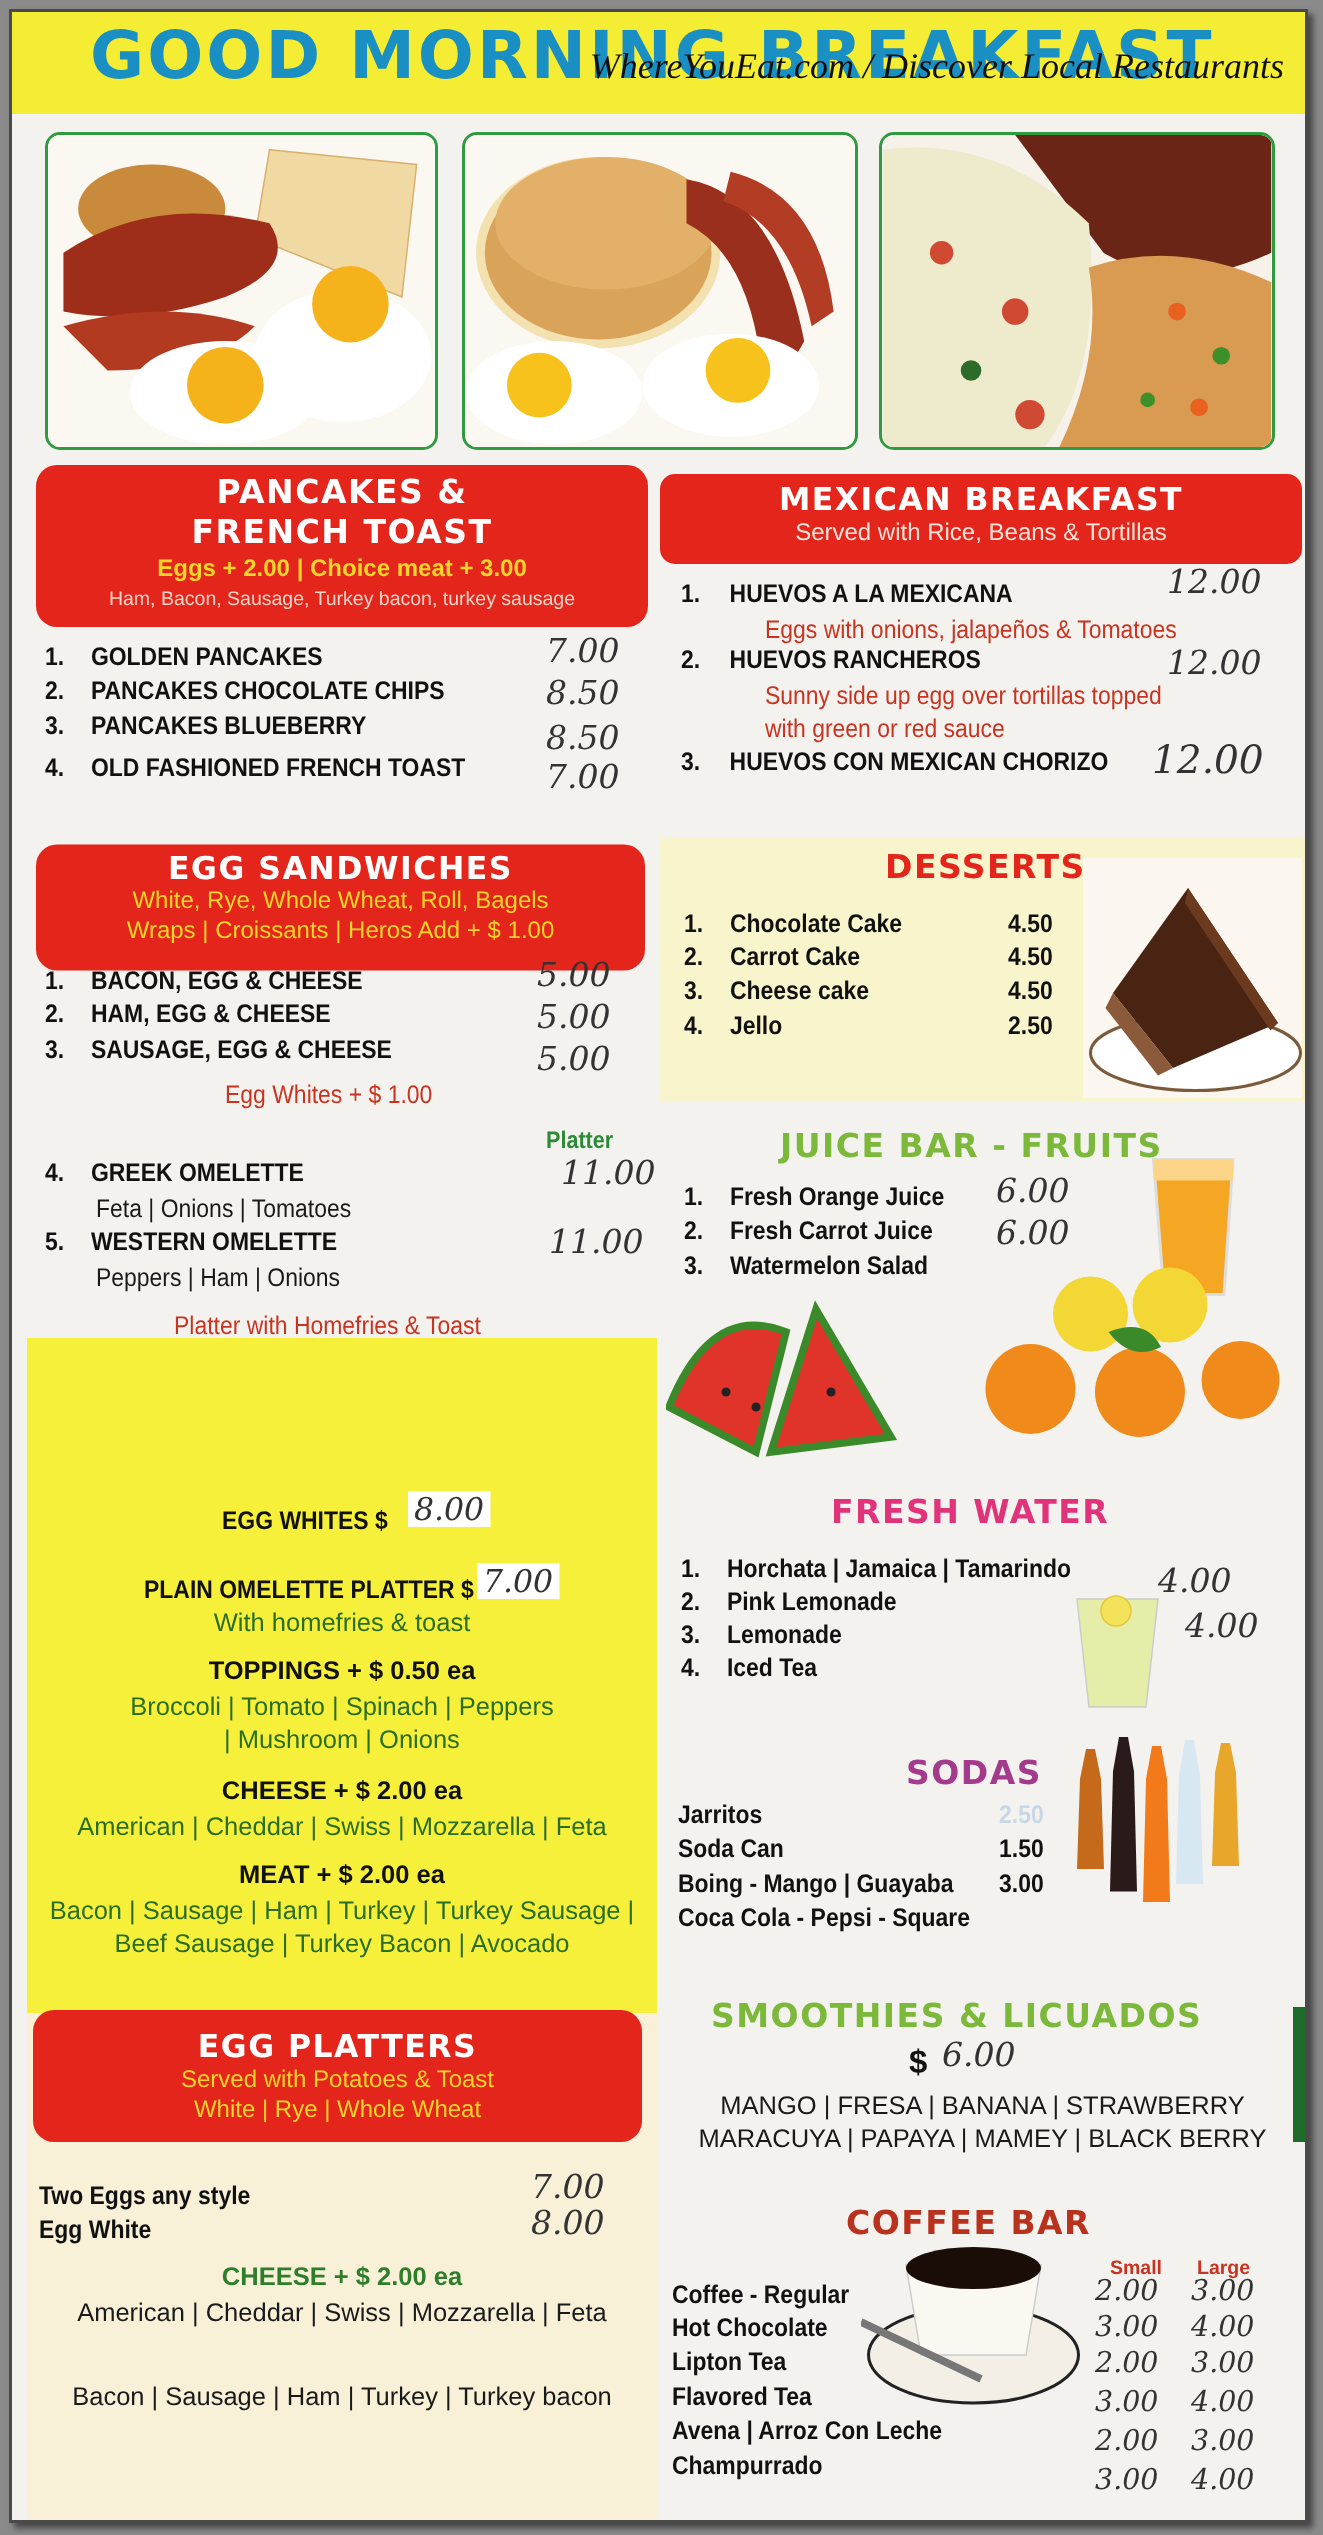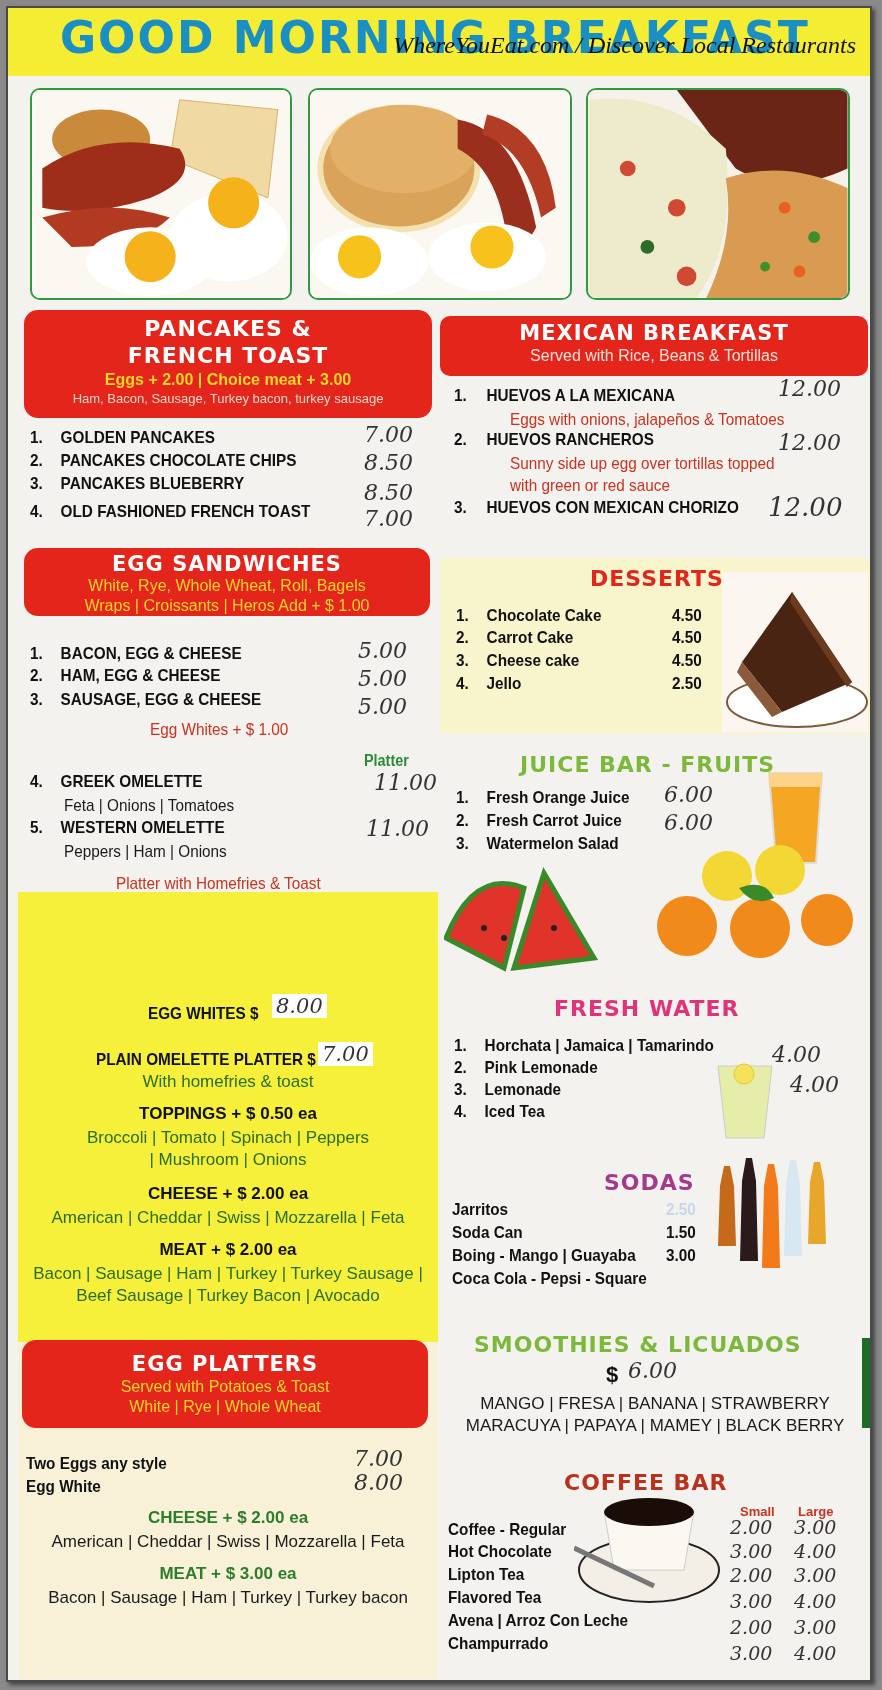--- a/index.html
+++ b/index.html
@@ -102,21 +102,21 @@
   <div class="item" style="left:446px;top:378px;"><span class="num" style="width:36px">1.</span><span>HUEVOS A LA MEXICANA</span></div>
   <div class="red-note" style="left:502px;top:402px;">Eggs with onions, jalapeños &amp; Tomatoes</div>
   <div class="item" style="left:446px;top:422px;"><span class="num" style="width:36px">2.</span><span>HUEVOS RANCHEROS</span></div>
   <div class="red-note" style="left:502px;top:446px;">Sunny side up egg over tortillas topped</div>
   <div class="red-note" style="left:502px;top:468px;">with green or red sauce</div>
   <div class="item" style="left:446px;top:490px;"><span class="num" style="width:36px">3.</span><span>HUEVOS CON MEXICAN CHORIZO</span></div>
   <div class="hand" style="left:770px;top:368px;">12.00</div>
   <div class="hand" style="left:770px;top:422px;">12.00</div>
   <div class="hand" style="left:760px;top:484px;font-size:26px;">12.00</div>
 
-  <div class="banner" style="left:16px;top:540px;width:406px;height:68px;">
+  <div class="banner" style="left:16px;top:555px;width:406px;height:84px;">
     <div class="banner-title" style="font-size:21px;margin-top:4px;">EGG SANDWICHES</div>
     <div class="banner-sub" style="font-size:16px;margin-top:1px;">White, Rye, Whole Wheat, Roll, Bagels</div>
     <div class="banner-sub" style="font-size:16px;margin-top:2px;">Wraps | Croissants | Heros Add + $ 1.00</div>
   </div>
   <div class="item" style="left:22px;top:636px;"><span class="num">1.</span><span>BACON, EGG &amp; CHEESE</span></div>
   <div class="item" style="left:22px;top:658px;"><span class="num">2.</span><span>HAM, EGG &amp; CHEESE</span></div>
   <div class="item" style="left:22px;top:682px;"><span class="num">3.</span><span>SAUSAGE, EGG &amp; CHEESE</span></div>
   <div class="hand" style="left:350px;top:630px;">5.00</div>
   <div class="hand" style="left:350px;top:658px;">5.00</div>
   <div class="hand" style="left:350px;top:686px;">5.00</div>
@@ -219,21 +219,20 @@
     <div class="banner-title" style="font-size:21px;margin-top:12px;">EGG PLATTERS</div>
     <div class="banner-sub" style="font-size:16px;margin-top:2px;">Served with Potatoes &amp; Toast</div>
     <div class="banner-sub" style="font-size:16px;margin-top:2px;">White | Rye | Whole Wheat</div>
   </div>
   <div class="item" style="left:18px;top:1446px;">Two Eggs any style</div>
   <div class="item" style="left:18px;top:1469px;">Egg White</div>
   <div class="hand" style="left:346px;top:1438px;">7.00</div>
   <div class="hand" style="left:346px;top:1462px;">8.00</div>
   <div class="center green-text" style="left:10px;width:420px;top:1500px;font-size:17px;font-weight:bold;">CHEESE + $ 2.00 ea</div>
   <div class="center" style="left:10px;width:420px;top:1524px;font-size:17px;color:#1a1a1a;">American | Cheddar | Swiss | Mozzarella | Feta</div>
-  <div class="center green-text" style="left:10px;width:420px;top:1556px;font-size:17px;font-weight:bold;">MEAT + $ 3.00 ea</div>
   <div class="center" style="left:10px;width:420px;top:1580px;font-size:17px;color:#1a1a1a;">Bacon | Sausage | Ham | Turkey | Turkey bacon</div>
 
   <div class="section-head" style="left:466px;top:1324px;color:#7cb83a;">SMOOTHIES &amp; LICUADOS</div>
   <div style="position:absolute;left:598px;top:1354px;font-size:22px;font-weight:bold;color:#111;">$</div>
   <div class="hand" style="left:620px;top:1350px;">6.00</div>
   <div class="center" style="left:432px;width:430px;top:1386px;font-size:17px;color:#1a1a1a;">MANGO | FRESA | BANANA | STRAWBERRY</div>
   <div class="center" style="left:432px;width:430px;top:1408px;font-size:17px;color:#1a1a1a;">MARACUYA | PAPAYA | MAMEY | BLACK BERRY</div>
 
   <div class="section-head" style="left:556px;top:1462px;color:#b8321d;">COFFEE BAR</div>
   <svg style="position:absolute;left:566px;top:1482px;" width="150" height="120" viewBox="0 0 150 120">

